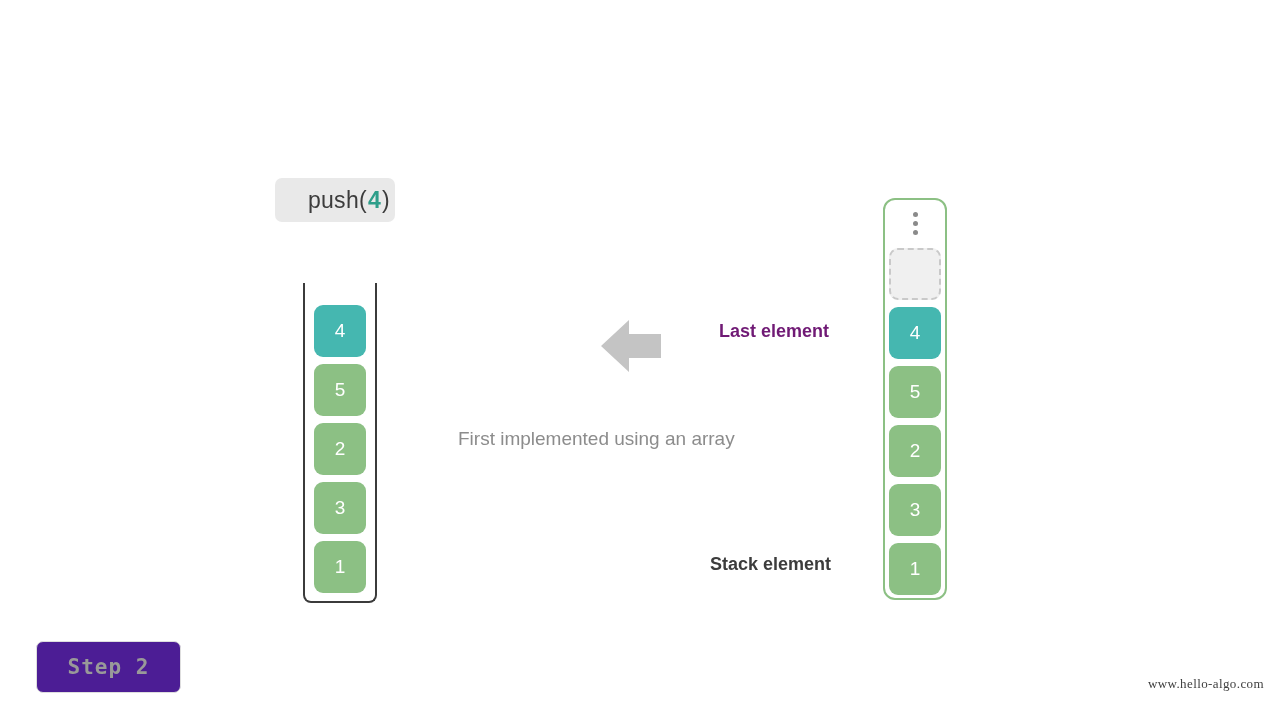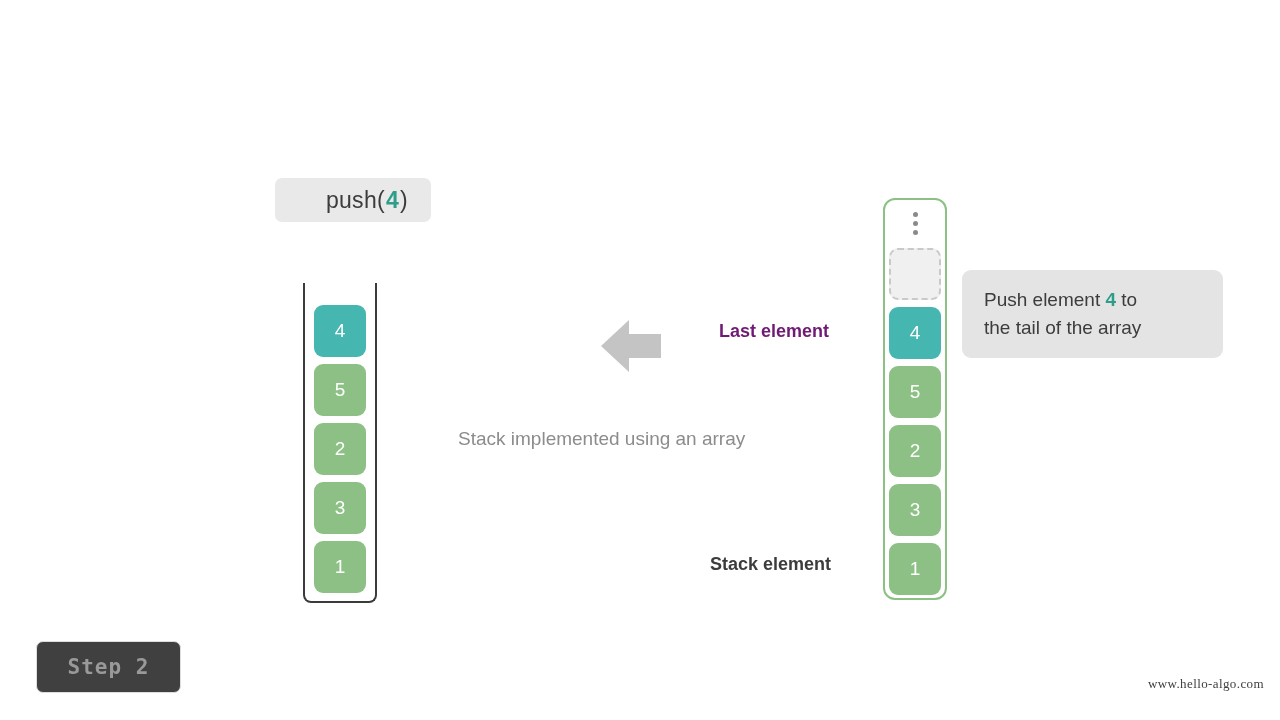--- a/index.html
+++ b/index.html
@@ -19,21 +19,21 @@
     left: 0; top: 0;
     width: 1280px;
     height: 720px;
   }
 
   
   .op-label {
     position: absolute;
     left: 275px;
     top: 178px;
-    width: 156px;
+    width: 120px;
     height: 44px;
     background: #e9e9e9;
     border-radius: 7px;
     display: flex;
     align-items: center;
     justify-content: center;
     font-size: 23px;
     color: #3c3c3c;
     letter-spacing: 0.3px;
     box-sizing: border-box;
@@ -183,21 +183,21 @@
     font-weight: bold;
   }
 
   
   .step-badge {
     position: absolute;
     left: 36px;
     top: 641px;
     width: 145px;
     height: 52px;
-    background: #404040;
+    background: #4c1d95;
     border: 1px solid #dedede;
     border-radius: 7px;
     display: flex;
     align-items: center;
     justify-content: center;
     font-family: "DejaVu Sans Mono", monospace;
     font-size: 21px;
     font-weight: bold;
     color: #999999;
     letter-spacing: 1px;
@@ -246,21 +246,21 @@
         </div>
     </div>
   </div>
 
   <div class="arrow-left">
     <svg width="60" height="56" viewBox="0 0 60 56" xmlns="http://www.w3.org/2000/svg">
       <polygon points="0,28 28,2 28,16 60,16 60,40 28,40 28,54" fill="#c4c4c4"></polygon>
     </svg>
   </div>
   <div class="label-last">Last element</div>
-  <div class="caption-mid">Stack implemented using an array</div>
+  <div class="caption-mid">First implemented using an array</div>
   <div class="label-first">Stack element</div>
 
   <div class="array-wrap">
     <div class="array-dots">
       <i></i>
         <i></i>
         <i></i>
     </div>
     <div class="array-cells">
       <div class="cell empty">
@@ -277,22 +277,18 @@
         </div>
       <div class="cell green">
           <span>3</span>
         </div>
       <div class="cell green">
           <span>1</span>
         </div>
     </div>
   </div>
 
-  <div class="callout">
-    <span>Push element </span><span class="accent">4</span><span> to</span><br>
-    <span>the tail of the array</span>
-  </div>
 
   <div class="step-badge">Step  2</div>
 
   <div class="watermark">www.hello-algo.com</div>
 
 </div>
 
 </body></html>

